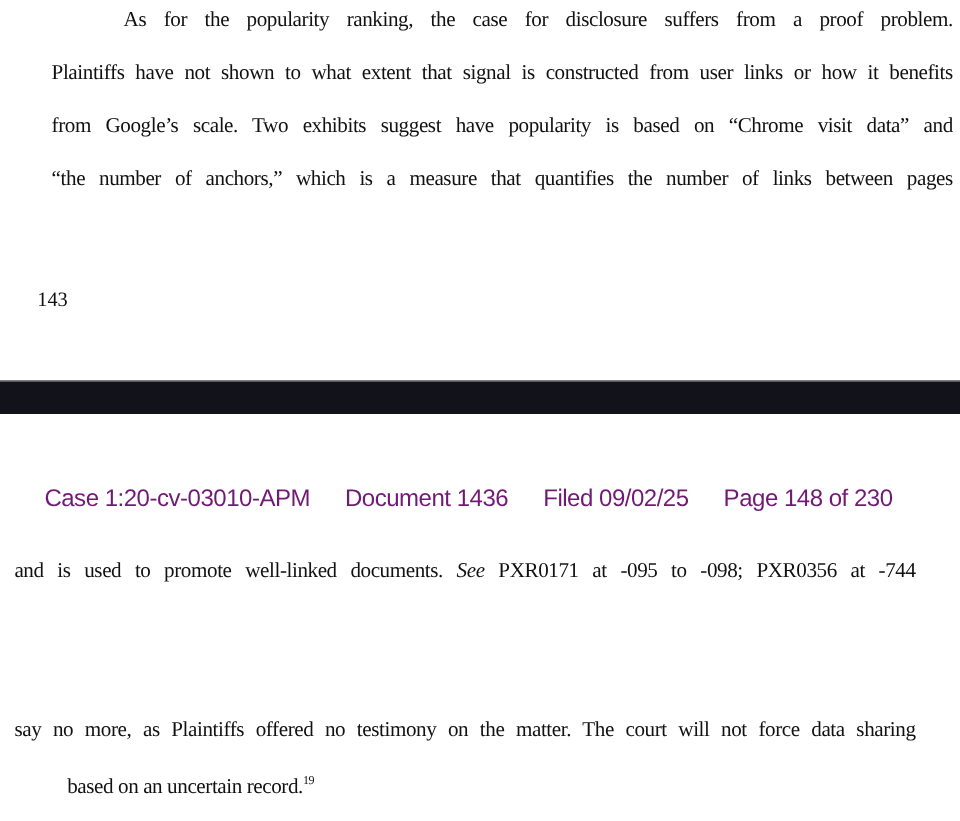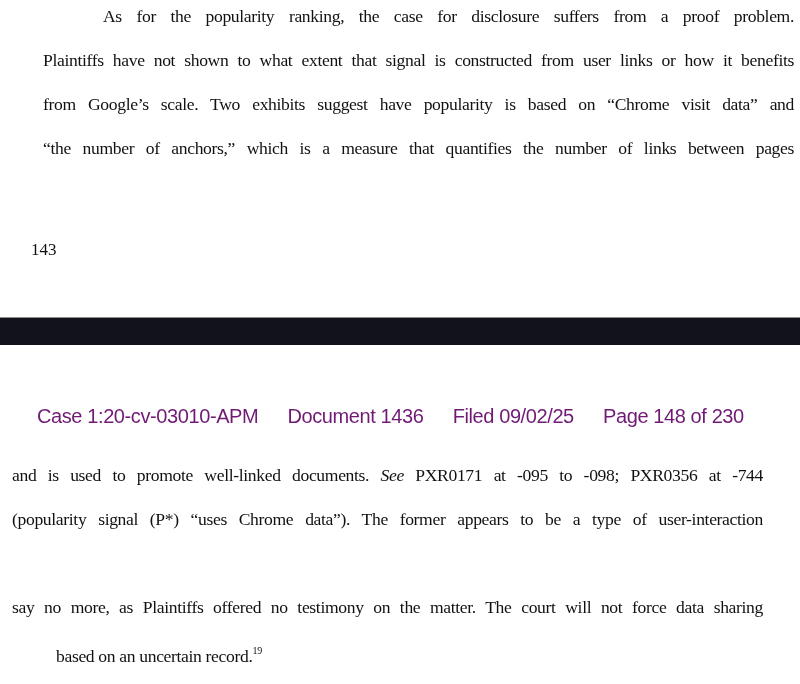--- a/index.html
+++ b/index.html
@@ -34,16 +34,15 @@
 
 <div class="header">
   <span>Case 1:20-cv-03010-APM</span>
   <span>Document 1436</span>
   <span>Filed 09/02/25</span>
   <span>Page 148 of 230</span>
 </div>
 
 <div class="page" style="top:345px;height:411px;background:transparent;">
   <div class="line" style="top:120px;"><span>and is used to promote well-linked documents.  </span><em>See</em><span> PXR0171 at -095 to -098; PXR0356 at -744</span></div>
-  <div class="line" style="top:164px;">(popularity signal (P*) “uses Chrome data”).  The former appears to be a type of user-interaction</div>
   <div class="line" style="top:252px;">say no more, as Plaintiffs offered no testimony on the matter.  The court will not force data sharing</div>
   <div class="line last" style="top:296px;width:auto;"><span>based on an uncertain record.</span><sup>19</sup></div>
 </div>
 
 </body></html>

